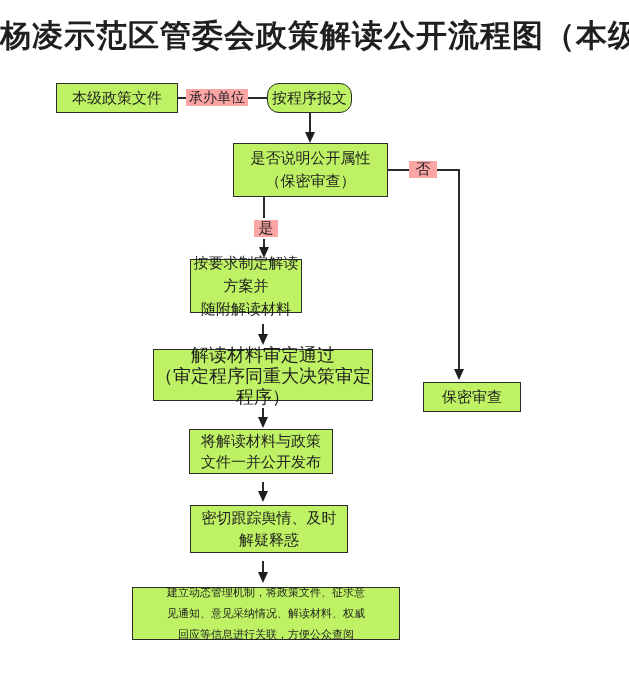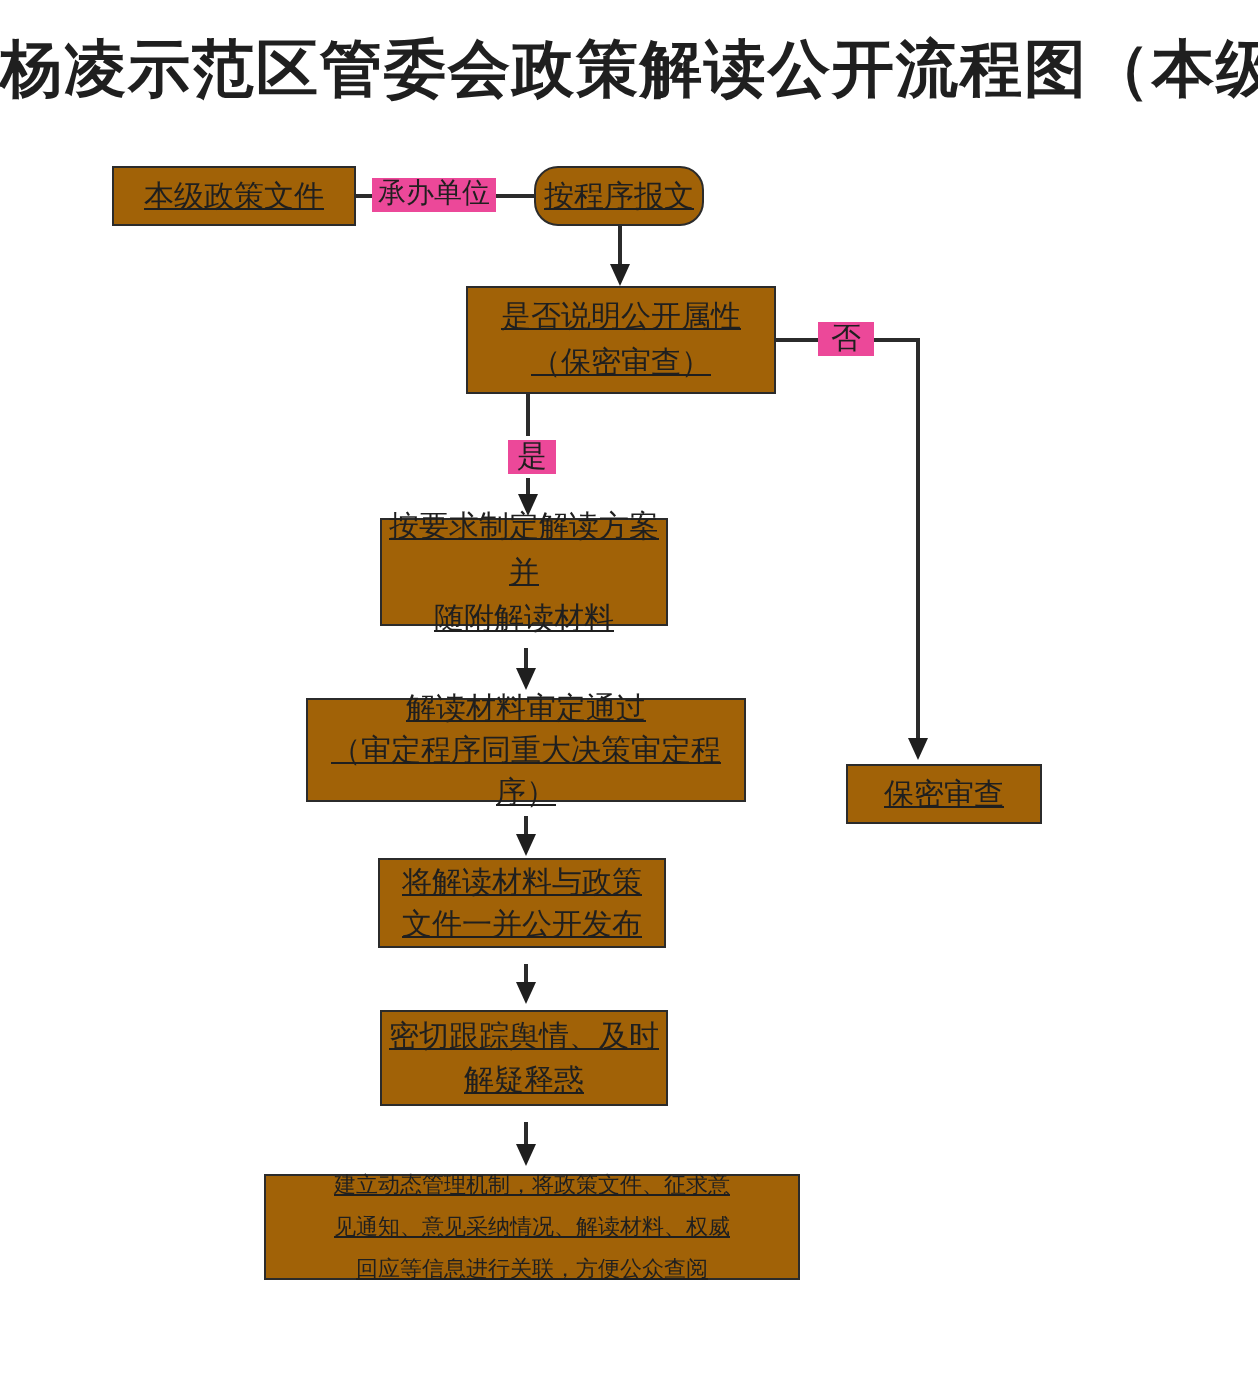--- a/index.html
+++ b/index.html
@@ -11,35 +11,35 @@
     color:#1f1f1f;
     overflow:hidden;
   }
   .title{
     position:absolute;left:0;top:12px;width:629px;height:46px;
     text-align:center;font-size:31px;font-weight:bold;
     letter-spacing:1px;line-height:46px;white-space:nowrap;
   }
   .box{
     position:absolute;box-sizing:border-box;
-    border:1.5px solid #2b2b2b;background:#a16207;
+    border:1.5px solid #2b2b2b;background:#bef264;
     display:flex;align-items:center;justify-content:center;
     text-align:center;white-space:pre-line;
-    font-size:15px;line-height:22px;text-decoration:underline;
+    font-size:15px;line-height:22px;
   }
   .vline{position:absolute;width:1.5px;background:#2b2b2b;}
   .hline{position:absolute;height:1.5px;background:#2b2b2b;}
   .ah-down{
     position:absolute;width:0;height:0;
     border-left:5px solid transparent;
     border-right:5px solid transparent;
     border-top:11px solid #1f1f1f;
   }
   .edge-label{
-    position:absolute;background:#ec4899;
+    position:absolute;background:#fca5a5;
     text-align:center;padding:0 2px;line-height:17px;
   }
 </style>
 </head>
 <body>
 
 <div class="canvas">
 
   <div class="title">杨凌示范区管委会政策解读公开流程图（本级）</div>
 
@@ -59,39 +59,39 @@
   <div class="edge-label" style="left:409px;top:161px;width:24px;font-size:15px;">否</div>
   <div class="vline" style="left:458px;top:169px;height:201px;"></div>
   <div class="ah-down" style="left:454px;top:369px;"></div>
   <div class="box" style="left:423px;top:382px;width:98px;height:30px;">保密审查</div>
 
   <div class="vline" style="left:263px;top:197px;height:21px;"></div>
   <div class="edge-label" style="left:254px;top:220px;width:20px;font-size:15px;">是</div>
   <div class="vline" style="left:263px;top:239px;height:9px;"></div>
   <div class="ah-down" style="left:259px;top:247px;"></div>
 
-  <div class="box" style="left:190px;top:259px;width:144px;height:54px;line-height:23px;">按要求制定解读方案并
+  <div class="box" style="left:190px;top:259px;width:112px;height:54px;line-height:23px;">按要求制定解读方案并
 随附解读材料</div>
 
   <div class="vline" style="left:262px;top:324px;height:11px;"></div>
   <div class="ah-down" style="left:258px;top:334px;"></div>
 
-  <div class="box" style="left:153px;top:349px;width:220px;height:52px;font-size:15px;line-height:21px;">解读材料审定通过
+  <div class="box" style="left:153px;top:349px;width:220px;height:52px;font-size:18px;line-height:21px;">解读材料审定通过
 （审定程序同重大决策审定程序）</div>
 
   <div class="vline" style="left:262px;top:408px;height:10px;"></div>
   <div class="ah-down" style="left:258px;top:417px;"></div>
 
   <div class="box" style="left:189px;top:429px;width:144px;height:45px;line-height:21px;">将解读材料与政策
 文件一并公开发布</div>
 
   <div class="vline" style="left:262px;top:482px;height:11px;"></div>
   <div class="ah-down" style="left:258px;top:491px;"></div>
 
-  <div class="box" style="left:190px;top:505px;width:144px;height:48px;">密切跟踪舆情、及时
+  <div class="box" style="left:190px;top:505px;width:158px;height:48px;">密切跟踪舆情、及时
 解疑释惑</div>
 
   <div class="vline" style="left:262px;top:561px;height:13px;"></div>
   <div class="ah-down" style="left:258px;top:572px;"></div>
 
   <div class="box" style="left:132px;top:587px;width:268px;height:53px;font-size:11px;line-height:21px;">建立动态管理机制，将政策文件、征求意
 见通知、意见采纳情况、解读材料、权威
 回应等信息进行关联，方便公众查阅</div>
 
 </div>

